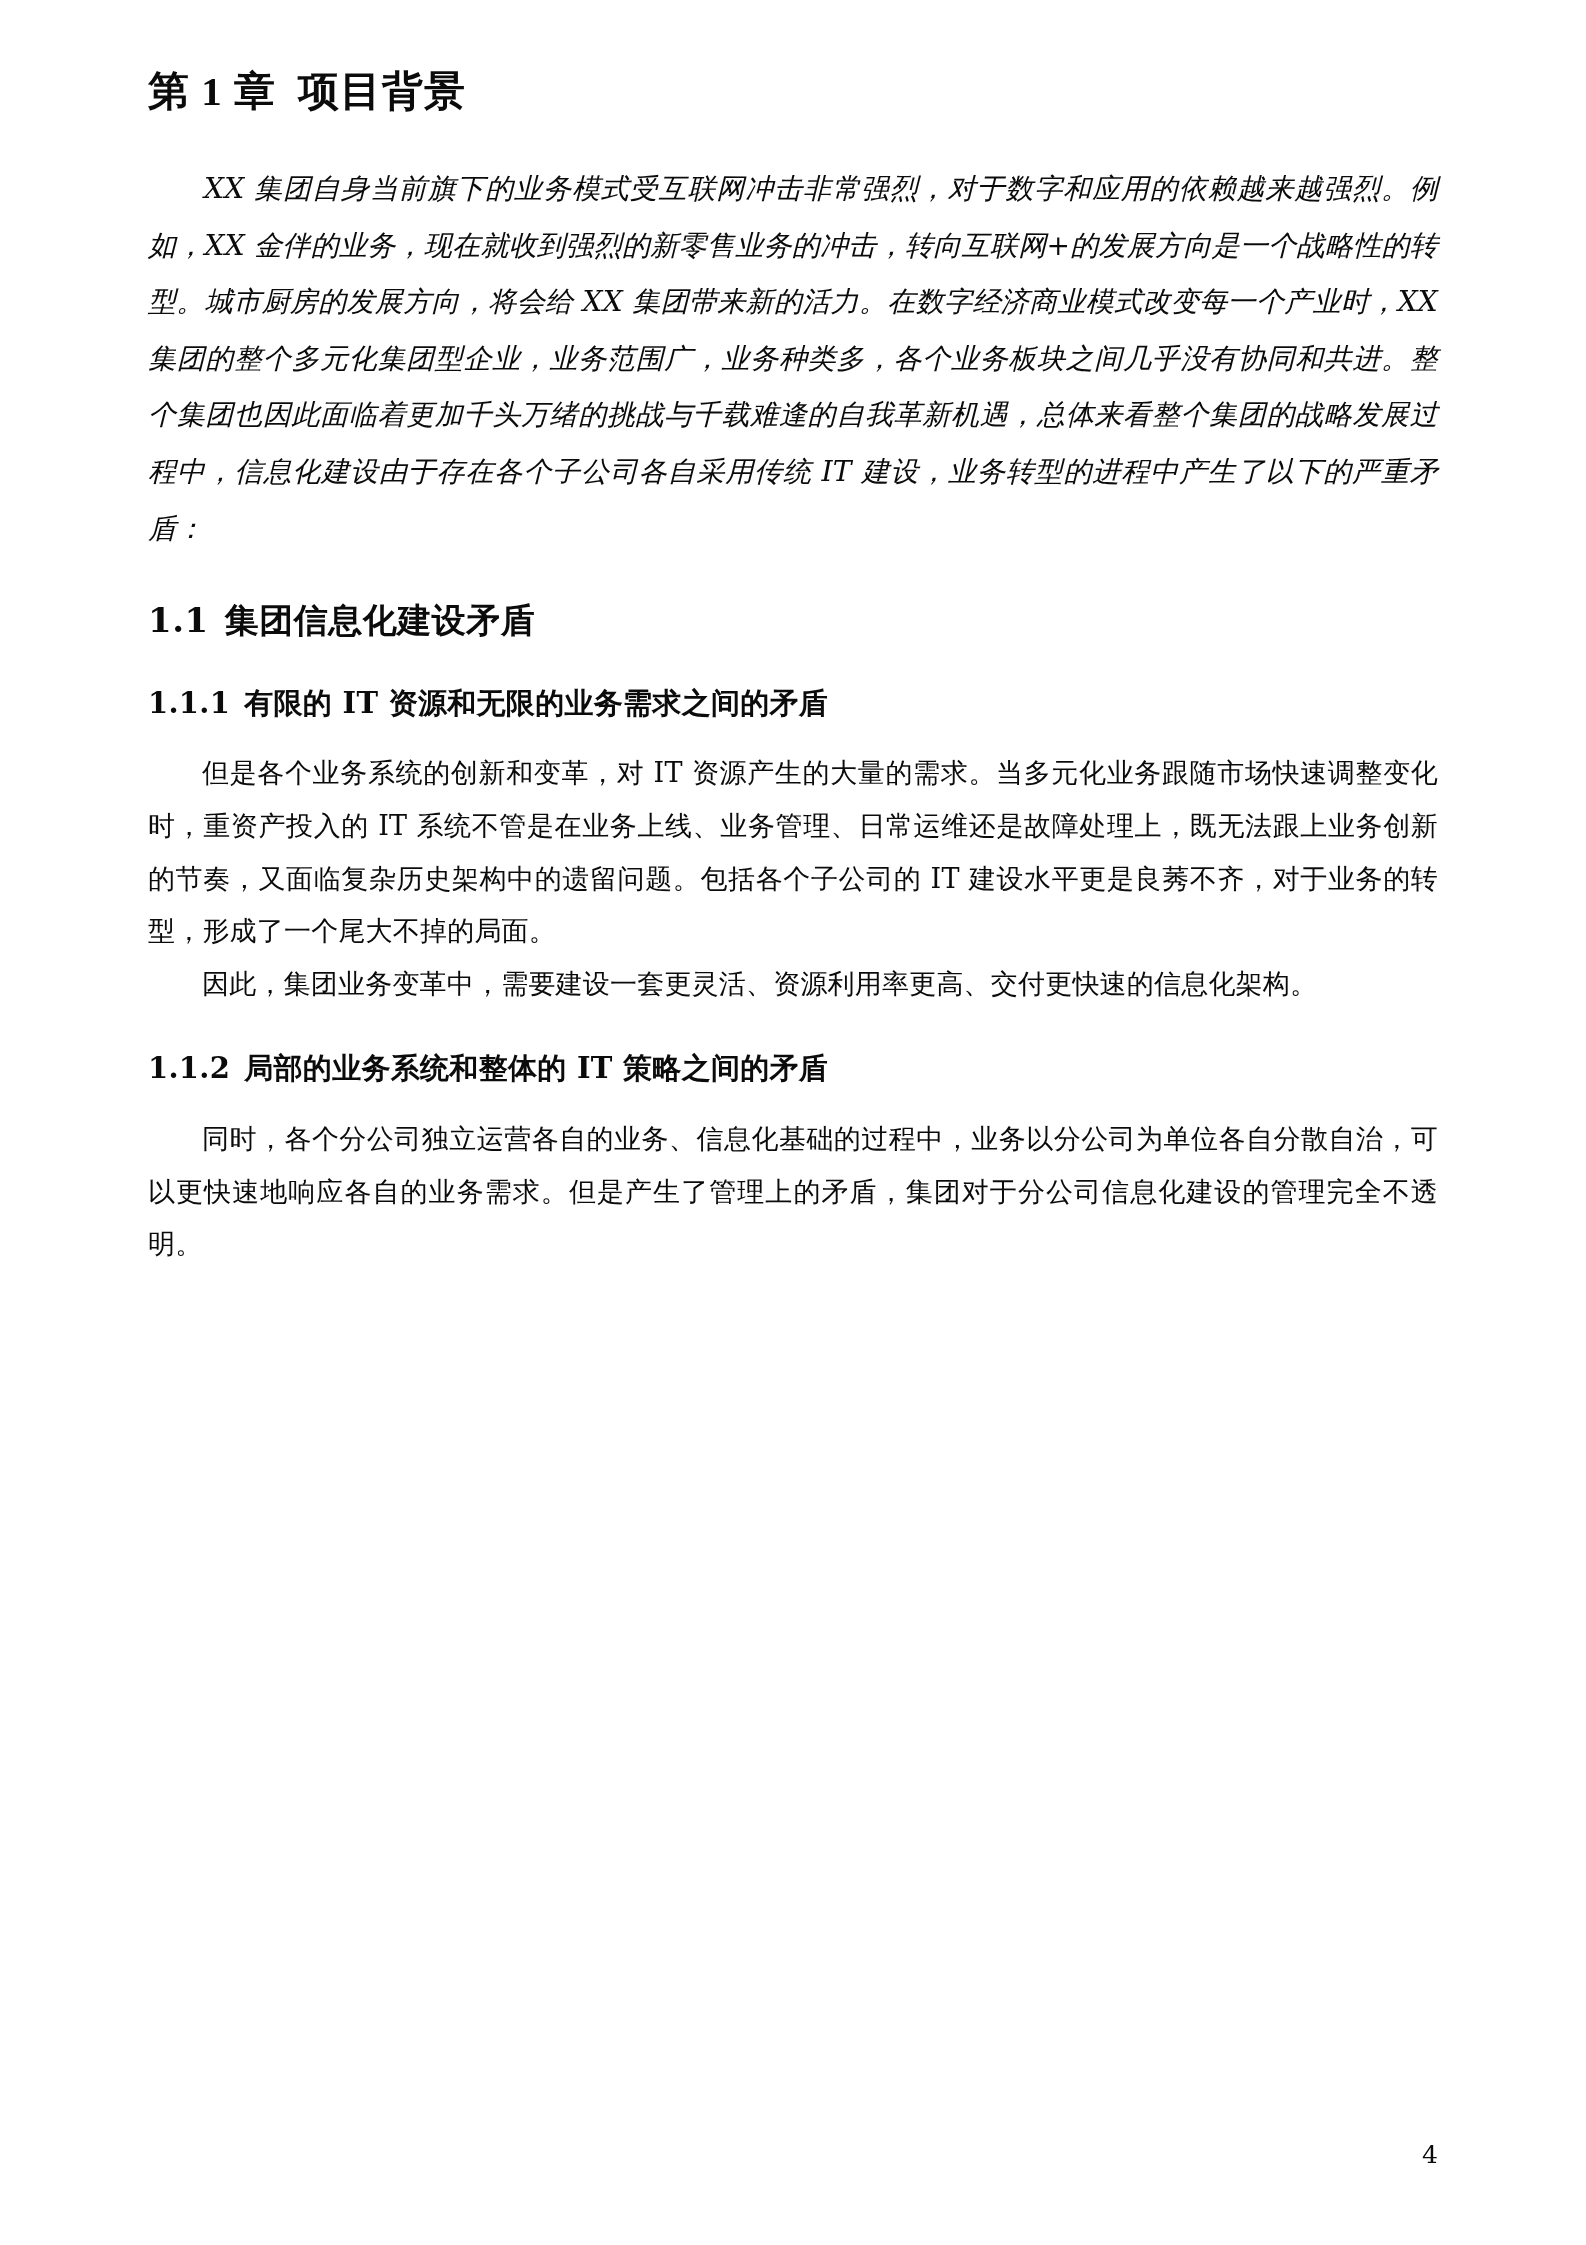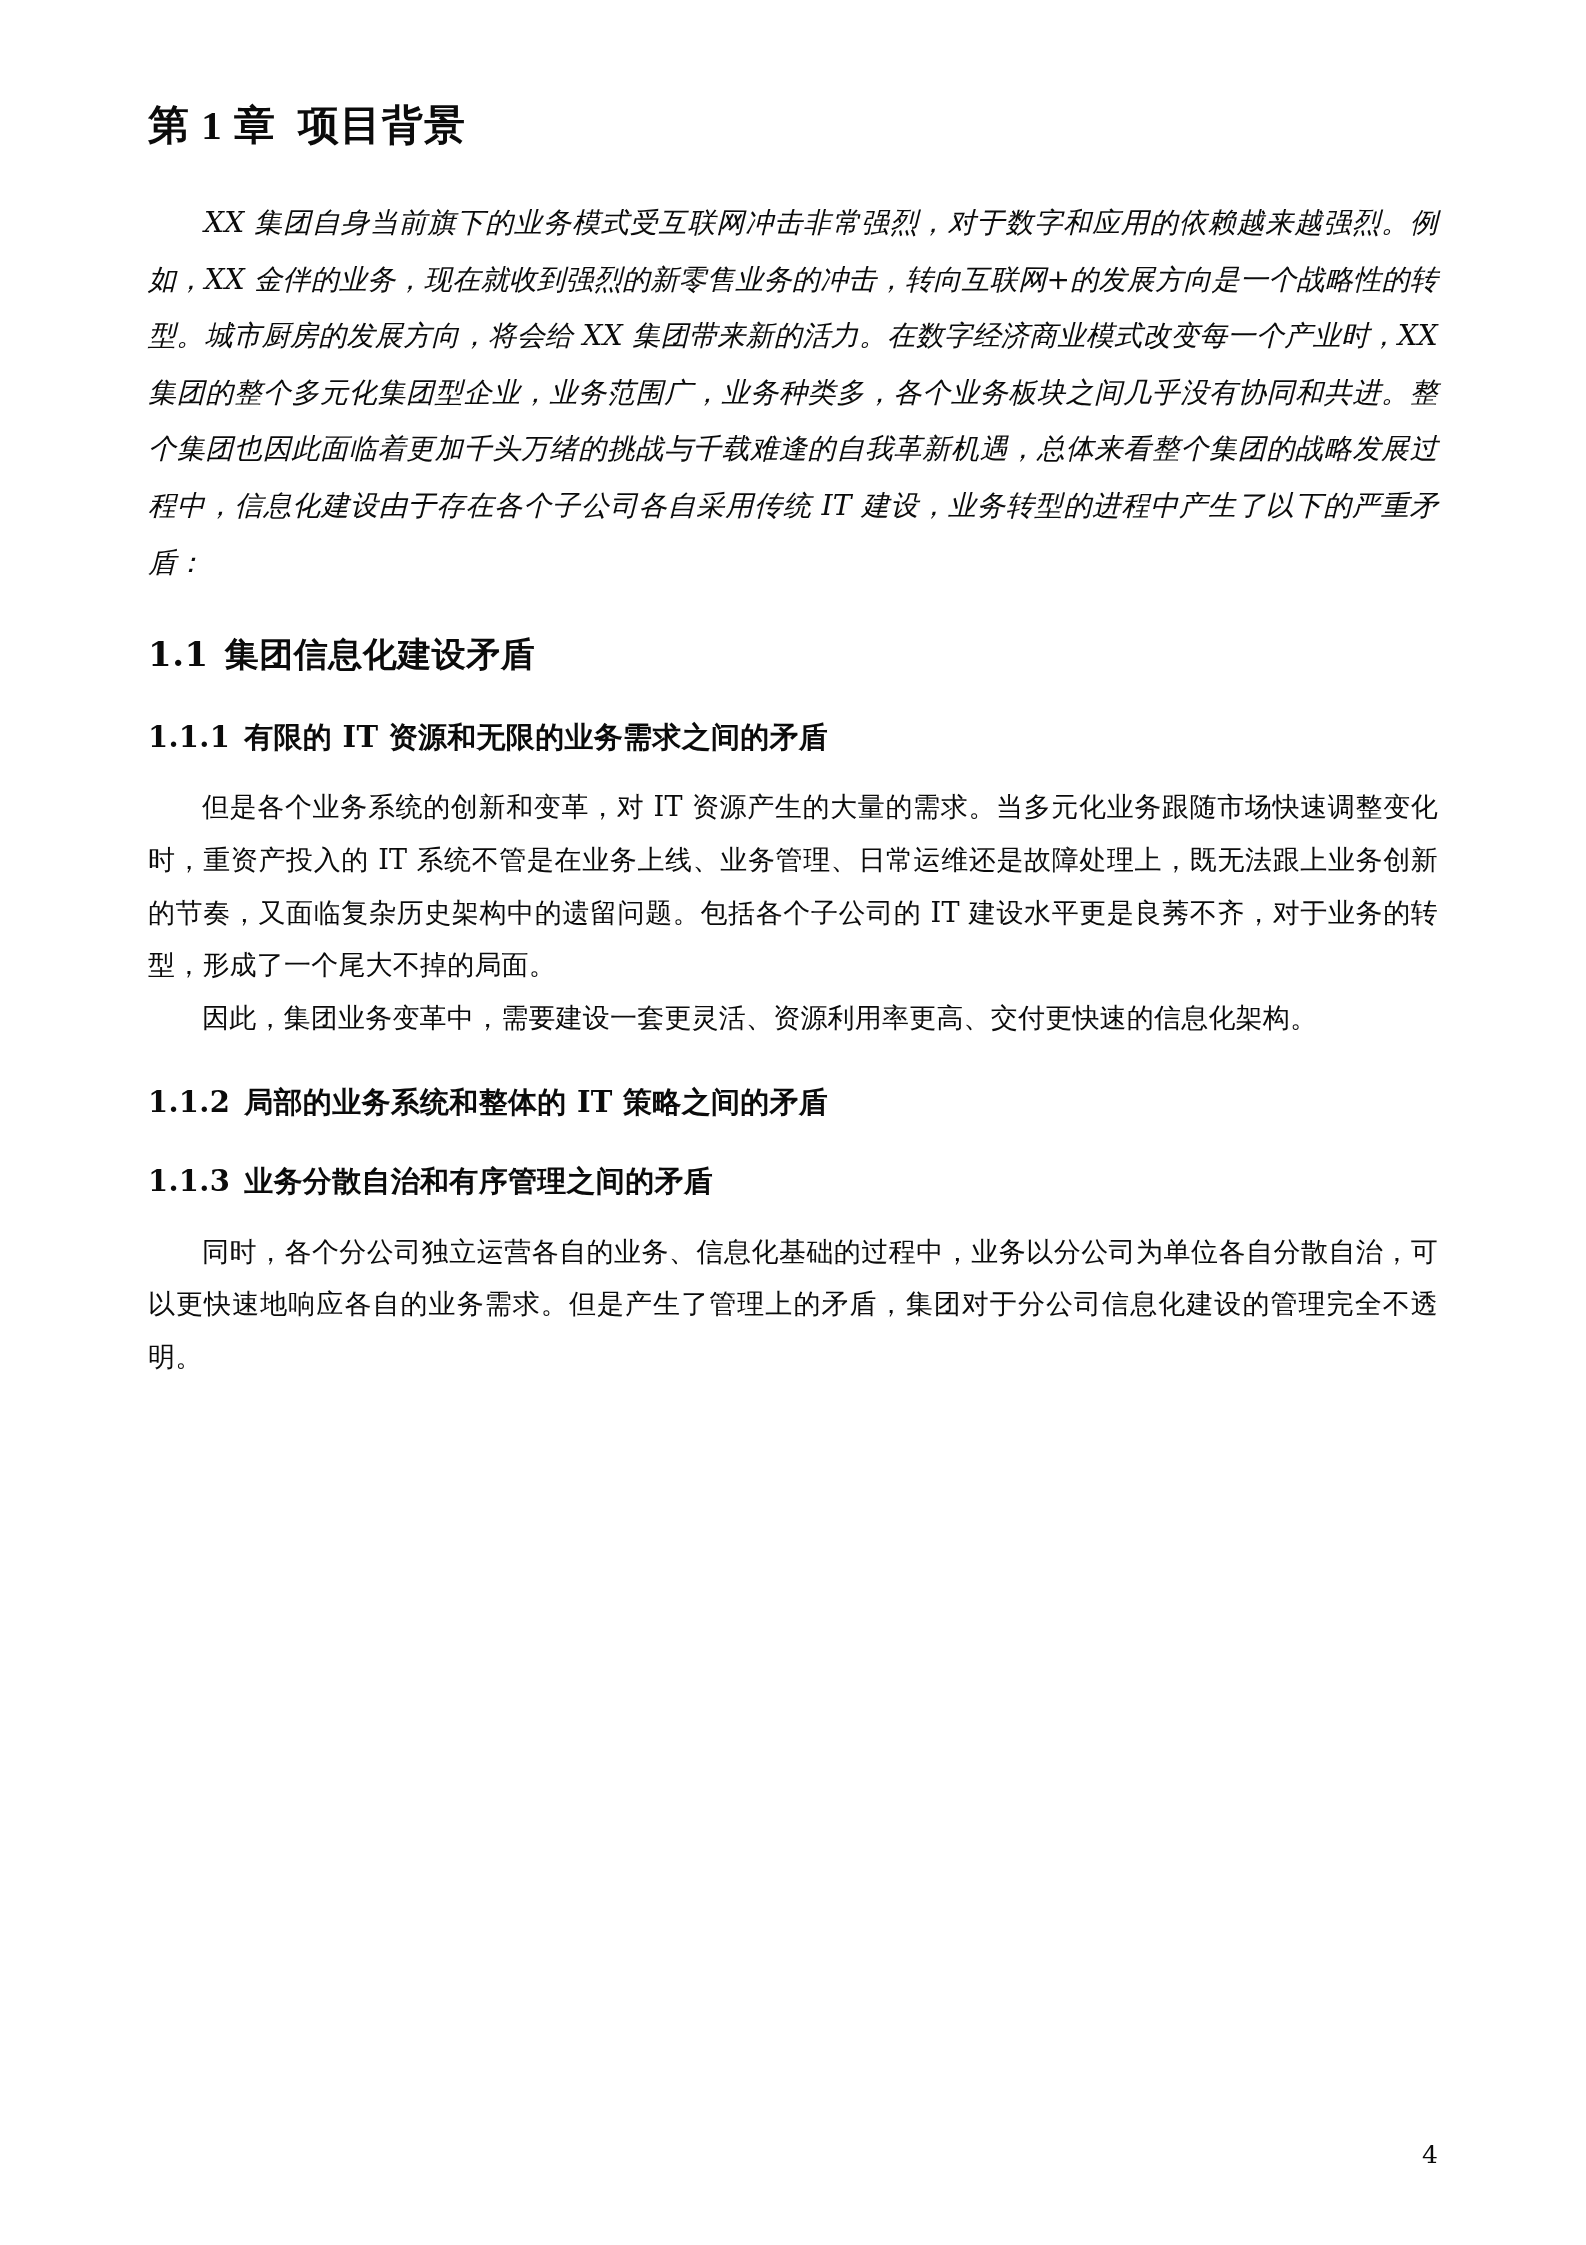--- a/index.html
+++ b/index.html
@@ -6,21 +6,21 @@
     margin: 0;
     padding: 0;
     background: #ffffff;
   }
   .page {
     position: relative;
     width: 1586px;
     height: 2245px;
     background: #ffffff;
     box-sizing: border-box;
-    padding: 100px 148px 80px 148px;
+    padding: 66px 148px 80px 148px;
     font-family: "DejaVu Serif", "Liberation Serif", serif;
     color: #0b0b0b;
     overflow: hidden;
   }
 
   .content {
     width: 1290px;
   }
 
   
@@ -114,21 +114,18 @@
     <h3 class="h3">
       <span>1.1.1</span><span class="gap"></span><span>有限的 IT 资源和无限的业务需求之间的矛盾</span>
     </h3>
     <p class="para">但是各个业务系统的创新和变革，对 IT 资源产生的大量的需求。当多元化业务跟随市场快速调整变化时，重资产投入的 IT 系统不管是在业务上线、业务管理、日常运维还是故障处理上，既无法跟上业务创新的节奏，又面临复杂历史架构中的遗留问题。包括各个子公司的 IT 建设水平更是良莠不齐，对于业务的转型，形成了一个尾大不掉的局面。</p>
     <p class="para">因此，集团业务变革中，需要建设一套更灵活、资源利用率更高、交付更快速的信息化架构。</p>
 
     <h3 class="h3">
       <span>1.1.2</span><span class="gap"></span><span>局部的业务系统和整体的 IT 策略之间的矛盾</span>
     </h3>
 
-    <h3 class="h3">
-      <span>1.1.3</span><span class="gap"></span><span>业务分散自治和有序管理之间的矛盾</span>
-    </h3>
     <p class="para">同时，各个分公司独立运营各自的业务、信息化基础的过程中，业务以分公司为单位各自分散自治，可以更快速地响应各自的业务需求。但是产生了管理上的矛盾，集团对于分公司信息化建设的管理完全不透明。</p>
 
   </div>
 
   <div class="page-number">4</div>
 </div>
 
 </body></html>

